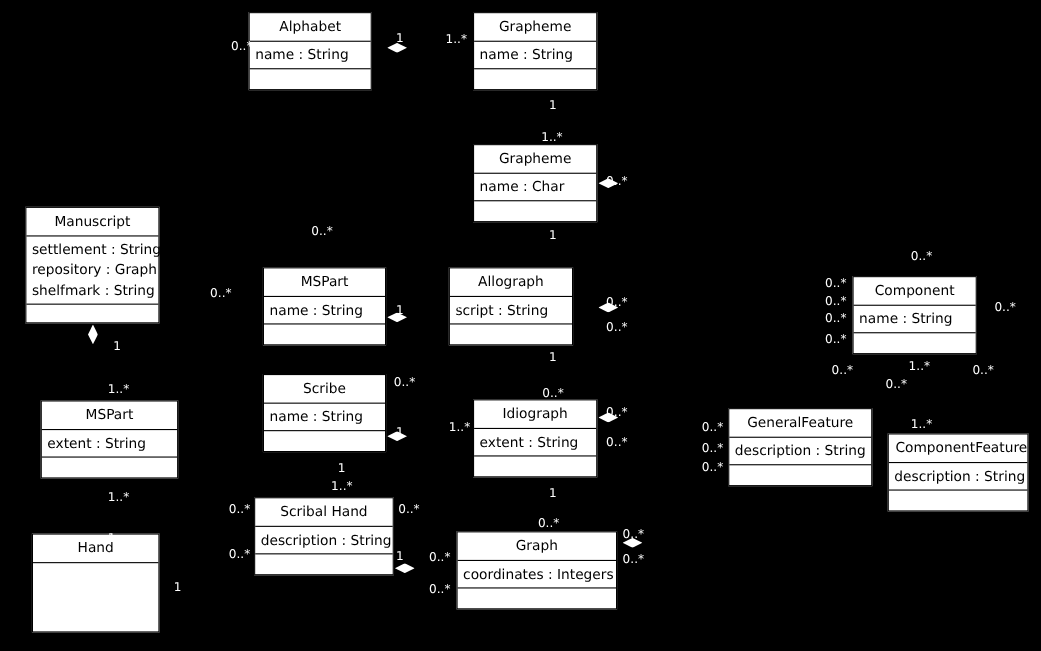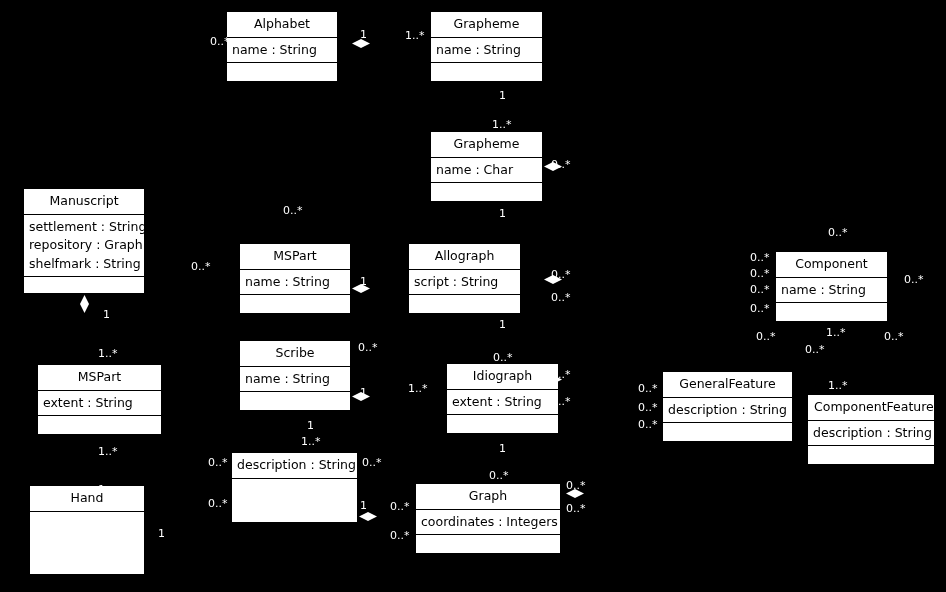--- a/index.html
+++ b/index.html
@@ -136,21 +136,21 @@
         </div>
         <div class="uml-ops"></div>
       </div>
       <div class="uml-class" style="left: 239px; top: 340px; width: 112px; height: 71px;">
         <div class="uml-name">Scribe</div>
         <div class="uml-attrs">
           <span class="attr-line">name : String</span>
         </div>
         <div class="uml-ops"></div>
       </div>
-      <div class="uml-class" style="left: 430px; top: 363px; width: 113px; height: 71px; margin-left: 16px;">
+      <div class="uml-class" style="left: 430px; top: 363px; width: 113px; height: 71px;">
         <div class="uml-name">Idiograph</div>
         <div class="uml-attrs">
           <span class="attr-line">extent : String</span>
         </div>
         <div class="uml-ops"></div>
       </div>
       <div class="uml-class" style="left: 37px; top: 364px; width: 125px; height: 71px;">
         <div class="uml-name">MSPart</div>
         <div class="uml-attrs">
           <span class="attr-line">extent : String</span>
@@ -165,20 +165,21 @@
         <div class="uml-ops"></div>
       </div>
       <div class="uml-class" style="left: 807px; top: 394px; width: 128px; height: 71px;">
         <div class="uml-name">ComponentFeature</div>
         <div class="uml-attrs">
           <span class="attr-line">description : String</span>
         </div>
         <div class="uml-ops"></div>
       </div>
       <div class="uml-class" style="left: 231px; top: 452px; width: 127px; height: 71px;">
+        <div class="uml-name">Scribal Hand</div>
         <div class="uml-attrs">
           <span class="attr-line">description : String</span>
         </div>
         <div class="uml-ops"></div>
       </div>
       <div class="uml-class" style="left: 29px; top: 485px; width: 116px; height: 90px;">
         <div class="uml-name">Hand</div>
         <div class="uml-ops"></div>
       </div>
       <div class="uml-class" style="left: 415px; top: 483px; width: 146px; height: 71px;">

